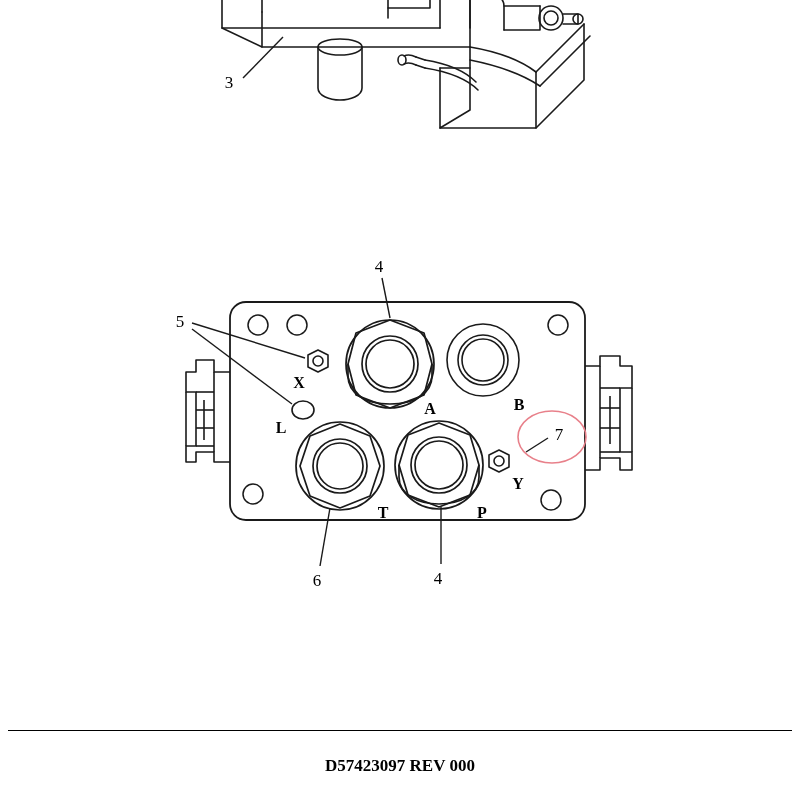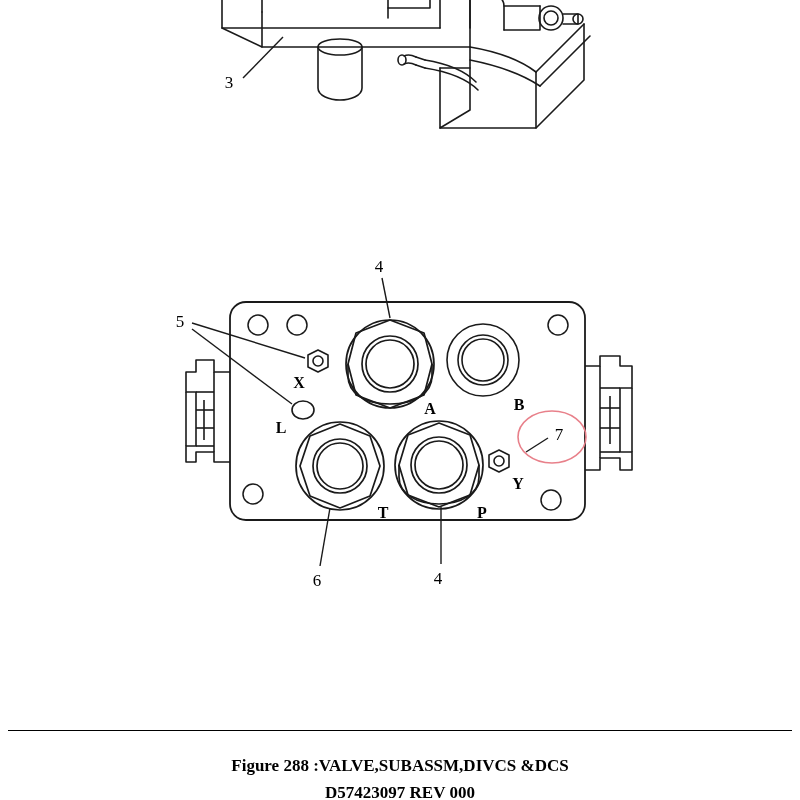--- a/index.html
+++ b/index.html
@@ -225,17 +225,16 @@
     <text class="lbl-port" x="281" y="433" text-anchor="middle">L</text>
     <text class="lbl-port" x="518" y="489" text-anchor="middle">Y</text>
     <text class="lbl-port" x="383" y="518" text-anchor="middle">T</text>
     <text class="lbl-port" x="482" y="518" text-anchor="middle">P</text>
 
   </svg>
 
   <div class="divider"></div>
 
   <div id="caption">
-    <div>Figure 288 :VALVE,SUBASSM,DIVCS &amp;DCS</div>
     <div class="sub">D57423097 REV 000</div>
   </div>
 
 </div>
 
 </body></html>

